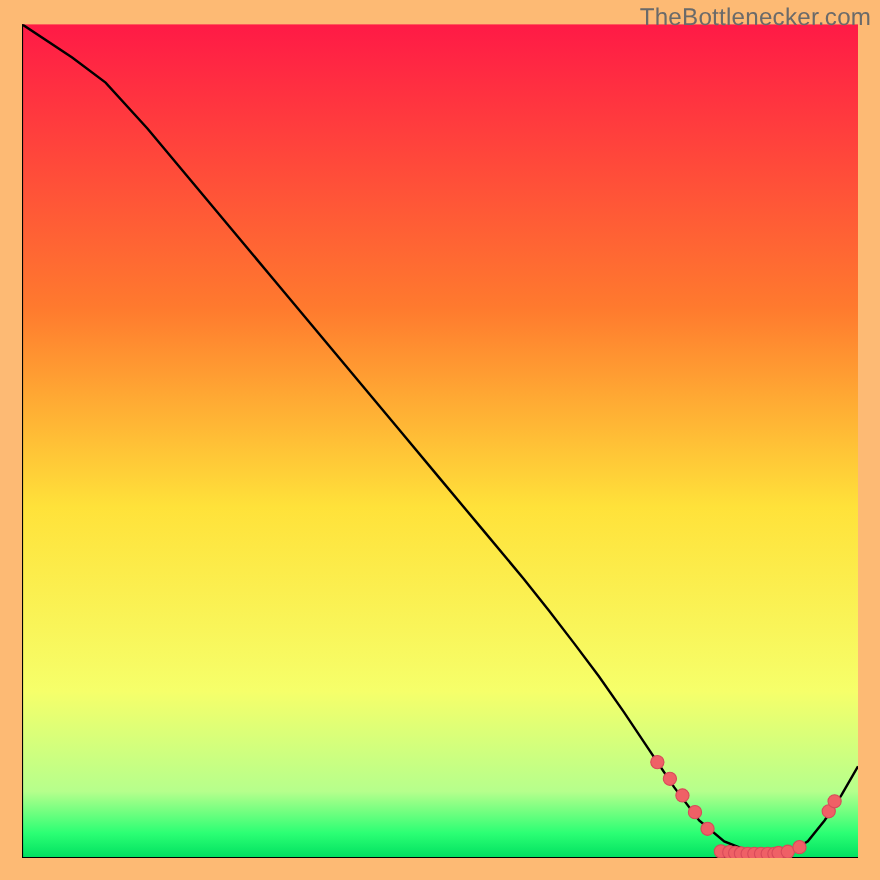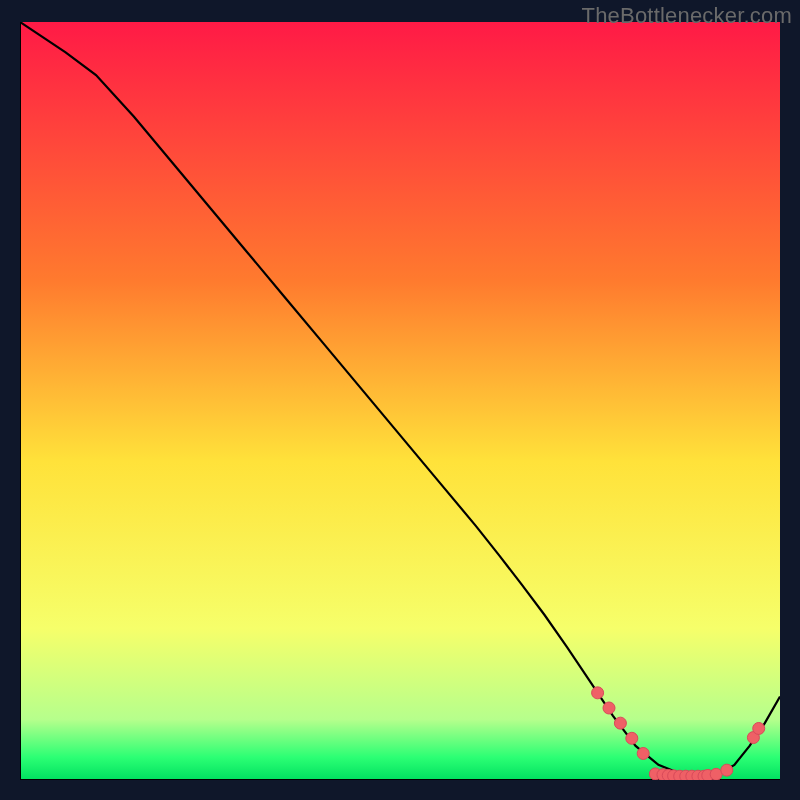--- a/index.html
+++ b/index.html
@@ -8,21 +8,21 @@
     width: 800px;
     height: 800px;
     background: #000;
     overflow: hidden;
     font-family: Arial, Helvetica, sans-serif;
   }
   .wrap {
     position: relative;
     width: 800px;
     height: 800px;
-    background: #0f172a;
+    background: #fdba74;
   }
   .watermark {
     position: absolute;
     top: 3px;
     right: 8px;
     color: #6a6a6a;
     font-size: 22px;
     font-weight: 500;
     letter-spacing: 0.2px;
     z-index: 5;

